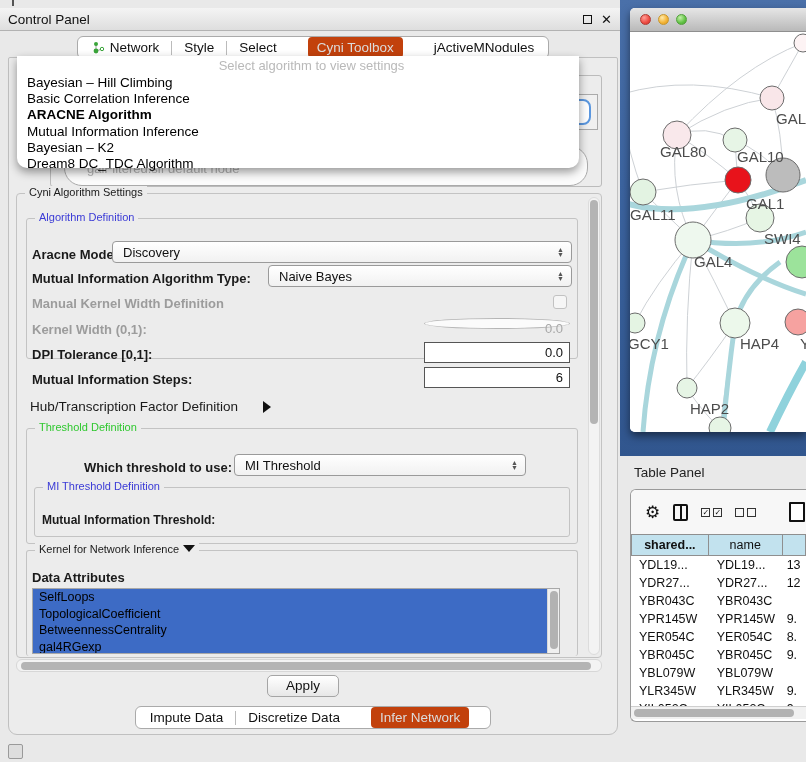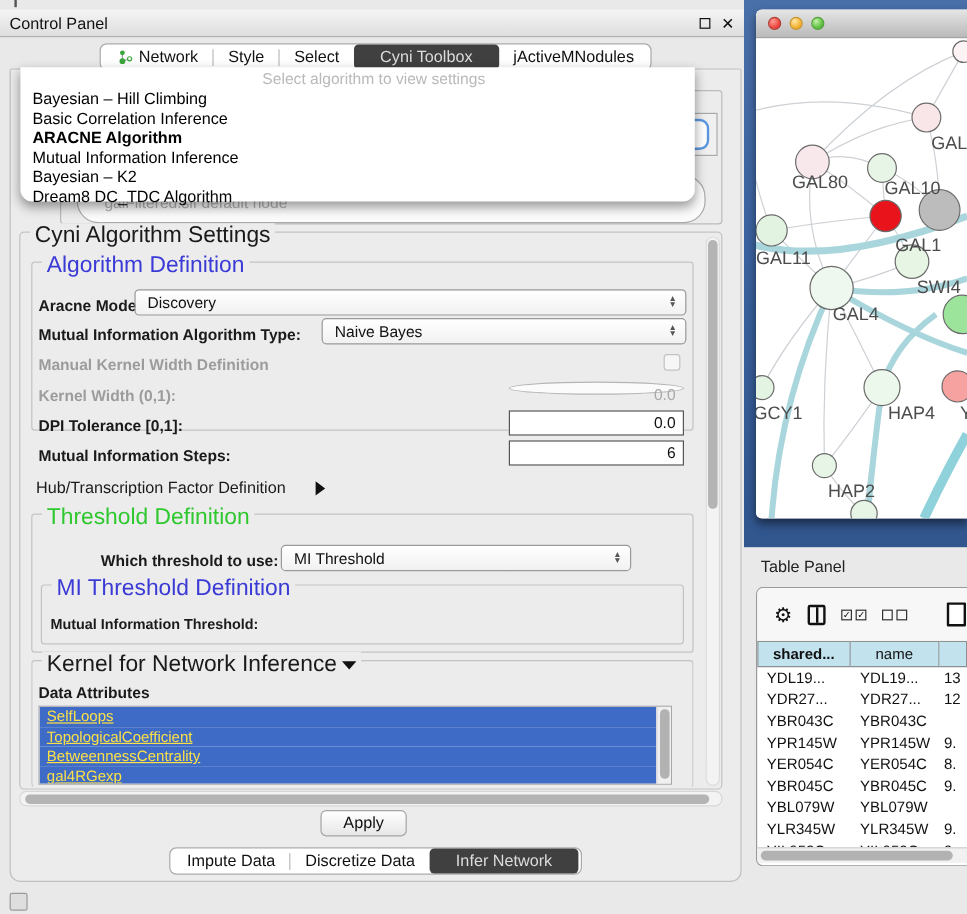--- a/index.html
+++ b/index.html
@@ -14,21 +14,21 @@
     display:flex; align-items:center; padding:0 8px; }
   .cp-title { font-size:13.5px; color:#111; }
   .cp-controls { margin-left:auto; display:flex; align-items:center; gap:9px; }
   .float-box { width:9px; height:9px; border:1.5px solid #111; background:transparent; }
   .close-x { font-size:13px; font-weight:bold; color:#111; line-height:1; }
 
   .tabbar { position:absolute; left:8px; top:36px; width:610px; display:flex; justify-content:center; }
   .tabstrip { display:flex; align-items:center; border:1px solid #aaa; border-radius:6px; background:#fff; height:23px; padding:0 2px; }
   .tab { font-size:13.5px; color:#111; padding:2px 12px; display:flex; align-items:center; gap:5px; white-space:nowrap; }
   .tab-sep { width:1px; height:14px; background:#bbb; }
-  .tab.selected { background:#404040; color:#dcdcdc; border-radius:4px; margin:0 0; padding:3px 22px; }
+  .tab.selected { background:#c2410c; color:#dcdcdc; border-radius:4px; margin:0 19px; padding:3px 9px; }
   .net-icon { width:13px; height:13px; display:inline-block; }
 
   .panel { position:absolute; left:8px; top:57px; width:610px; height:678px;
     background:#ececec; border:1px solid #c0c0c0; border-radius:2px 2px 9px 9px; }
 
   
   .frag-group { position:absolute; left:50px; top:75px; width:552px; height:112px; border:1px solid #bbb; border-radius:3px; background:#ececec; }
   .frag-focus-outer { position:absolute; left:545px; top:94px; width:53px; height:36px; border:1px solid #aaa; background:#f0f0f0; }
   .frag-focus-ring { position:absolute; left:551px; top:99px; width:40px; height:26px; border:2.5px solid #5b97df; border-radius:8px; background:#fff; }
   .frag-combo { position:absolute; left:64px; top:146px; width:524px; height:40px; border:1px solid #aaa; border-radius:18px; background:#fbfbfb;
@@ -36,41 +36,41 @@
 
   
   .popup { position:absolute; left:17px; top:56px; width:562px; height:112px; background:#fff;
     border-radius:0 0 10px 10px; box-shadow:0 4px 10px rgba(0,0,0,.4); z-index:50; padding-top:2px; }
   .dd-prompt { text-align:center; color:#b9b9b9; font-size:13px; height:17px;padding-left:27px; }
   .dd-item { font-size:13.5px; color:#000; padding-left:10px; height:16.2px; line-height:16.2px; white-space:nowrap; }
   .dd-bold { font-weight:bold; }
 
   
   .group { position:absolute; border:1px solid #c3c3c3; border-radius:3px; }
-  .group-title { position:absolute; top:-8px; left:8px; background:#ececec; padding:0 4px; font-size:19px; white-space:nowrap;text-align:right; }
+  .group-title { position:absolute; top:-8px; left:8px; background:#ececec; padding:0 4px; font-size:11px; white-space:nowrap;text-align:right; }
   .t-black { color:#1a1a1a; }
   .t-blue { color:#3a3ad6; }
   .t-green { color:#2fc82f; }
 
   .row-label { position:absolute; font-size:12.5px; font-weight:bold; color:#1a1a1a; white-space:nowrap; }
   .row-label.disabled { color:#9c9c9c; }
   .combo { position:absolute; background:linear-gradient(#ffffff,#f1f1f1); border:1px solid #9a9a9a; border-radius:4px;
     font-size:13px; color:#111; display:flex; align-items:center; padding-left:10px; height:22px;gap:43px; }
   .combo .stepper { margin-left:auto; margin-right:7px; display:flex; flex-direction:column; line-height:5px; font-size:7px; color:#555; }
   .tfield { position:absolute; background:#fff; border:1.5px solid #555; font-size:13px; color:#111;
     text-align:right; padding:2px 6px 0 0; height:21px; }
   .tfield.light { border:1px solid #b5b5b5; background:#fbfbfb; color:#a8a8a8; }
   .checkbox { position:absolute; width:14px; height:14px; border:1px solid #c2c2c2; border-radius:3px; background:#f6f6f6; }
   .hub-row { position:absolute; left:30px; top:399px; font-size:13.5px; color:#1a1a1a; display:flex; align-items:center; gap:25px; }
   .tri-right { width:0; height:0; border-left:8px solid #111; border-top:6px solid transparent; border-bottom:6px solid transparent; }
   .tri-down-s { display:inline-block; width:0; height:0; border-top:7px solid #111; border-left:6px solid transparent; border-right:6px solid transparent; vertical-align:1px; margin-left:4px; }
 
   .attr-label { position:absolute; left:32px; top:570px; font-size:13px; font-weight:bold; color:#1a1a1a; }
   .attr-list { position:absolute; left:32px; top:588px; width:528px; height:66px; background:#fff; border:1px solid #a8a8a8; overflow:hidden; }
-  .attr-item { height:16.5px; line-height:16.5px; font-size:12.5px; padding-left:6px; color:#fde047; background:#3d6bc5; width:calc(100% - 12px);text-decoration:underline; }
+  .attr-item { height:16.5px; line-height:16.5px; font-size:12.5px; padding-left:6px; color:#000000; background:#3d6bc5; width:calc(100% - 12px); }
   .attr-scroll { position:absolute; right:0; top:0; width:12px; height:100%; background:#f0f0f0; border-left:1px solid #d8d8d8; }
   .attr-scroll .thumb { position:absolute; left:1.5px; top:2px; width:8px; height:58px; background:#b2b2b2; border-radius:4px; }
 
   .vscroll { position:absolute; left:588px; top:197px; width:12px; height:458px; background:#f3f3f3; border:1px solid #dcdcdc; border-radius:6px; }
   .vscroll .thumb { position:absolute; left:1px; top:2px; width:8px; height:224px; background:#b4b4b4; border-radius:4px; }
   .hscroll { position:absolute; left:16px; top:659px; width:586px; height:13px; background:#f3f3f3; border:1px solid #d7d7d7; border-radius:6px; }
   .hscroll .thumb { position:absolute; left:4px; top:1.5px; width:570px; height:8px; background:#b4b4b4; border-radius:4px; }
 
   .apply-btn { position:absolute; left:267px; top:675px; width:72px; height:22px; border:1px solid #a5a5a5; border-radius:5px;
     background:linear-gradient(#ffffff,#e7e7e7); font-size:13.5px; color:#111; text-align:center; line-height:20px; }

